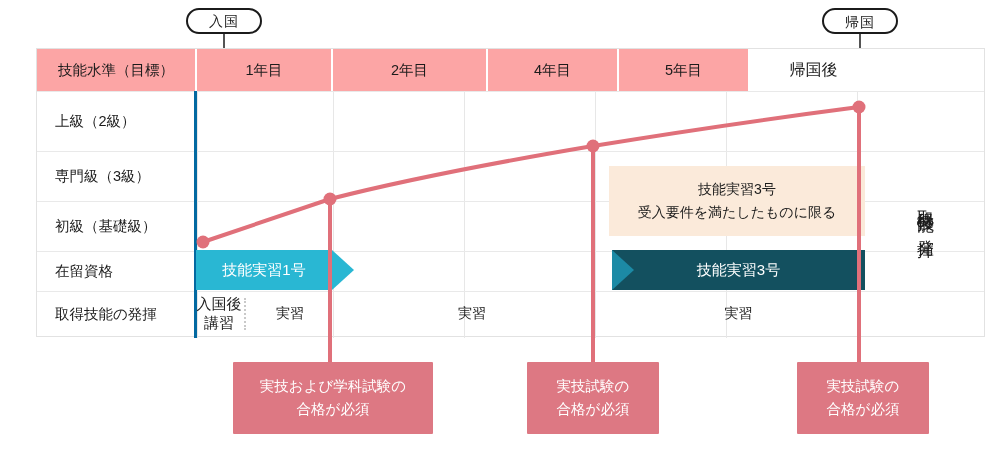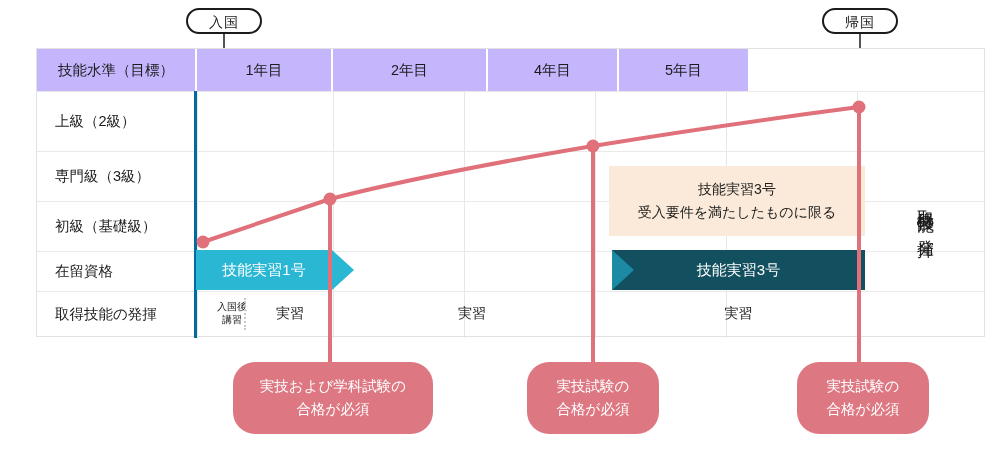--- a/index.html
+++ b/index.html
@@ -19,33 +19,33 @@
     border:2px solid #1b1b1b;
     border-radius:999px;
     background:#ffffff;
     height:26px;
     line-height:24px;
     text-align:center;
     font-size:14px;
     letter-spacing:1px;
     box-sizing:border-box;
   }
-  #pill-entry{left:186px;top:8px;width:76px;}
+  #pill-entry{left:186px;top:8px;width:76px;font-family:Liberation Serif, serif;}
   #pill-return{left:822px;top:8px;width:76px;}
 
   
   #grid{
     position:absolute;left:36px;top:48px;width:949px;height:289px;
     border:1px solid #e2e2e2;
     box-sizing:border-box;
   }
   .hrow{position:absolute;left:0;top:0;width:100%;height:42px;display:flex;}
   .hcell{
     box-sizing:border-box;
-    background:#c4b5fd;
+    background:#fca5a5;
     border-right:2px solid #ffffff;
     font-size:14.5px;
     display:flex;align-items:center;justify-content:center;
     color:#1b1b1b;
   }
   .hcell.last{background:#ffffff;border-right:none;font-size:16px;}
 
   .vline{position:absolute;top:42px;width:1px;background:#e7e7e7;height:247px;}
   .hline{position:absolute;left:0;width:100%;height:1px;background:#e9e9e9;}
 
@@ -71,21 +71,21 @@
   }
   #arrow1{left:332px;}
   #arrow2{left:612px;}
 
   
   .flowtxt{
     position:absolute;top:290px;height:47px;
     display:flex;align-items:center;justify-content:center;
     font-size:14px;color:#1b1b1b;text-align:center;line-height:1.25;
   }
-  #flow-course{left:209px;width:46px;font-size:10px;}
+  #flow-course{left:196px;width:46px;font-size:15px;}
   #flow-train1{left:248px;width:84px;}
   #flow-train2{left:332px;width:280px;}
   #flow-train3{left:612px;width:253px;}
   #flow-dot-divider{
     position:absolute;left:244px;top:298px;height:32px;
     border-left:2px dotted #c9c9c9;
   }
 
   
   #vert-text{
@@ -107,21 +107,21 @@
     box-sizing:border-box;
   }
 
   
   #curve{position:absolute;left:0;top:0;width:1000px;height:464px;pointer-events:none;}
 
   
   .callout{
     position:absolute;
     background:#dd7883;
-    border-radius:22px;
+    border-radius:1px;
     color:#ffffff;
     display:flex;flex-direction:column;align-items:center;justify-content:center;
     font-size:14.5px;line-height:1.6;text-align:center;
     box-sizing:border-box;
   }
   #callout1{left:233px;top:362px;width:200px;height:72px;}
   #callout2{left:527px;top:362px;width:132px;height:72px;}
   #callout3{left:797px;top:362px;width:132px;height:72px;}
 </style>
 </head>
@@ -133,20 +133,21 @@
   <div class="pill" id="pill-return">帰国</div>
 
   <div id="grid">
 
     <div class="hrow">
       <div class="hcell" style="width:160px">技能水準（目標）</div>
       <div class="hcell" style="width:136px">1年目</div>
       <div class="hcell" style="width:155px">2年目</div>
       <div class="hcell" style="width:131px">4年目</div>
       <div class="hcell" style="width:131px">5年目</div>
+      <div class="hcell last" style="width:127px">帰国後</div>
     </div>
 
     <div class="vline" style="left:160px"></div>
     <div class="vline" style="left:296px"></div>
     <div class="vline" style="left:427px"></div>
     <div class="vline" style="left:558px"></div>
     <div class="vline" style="left:689px"></div>
     <div class="vline" style="left:820px"></div>
 
     <div class="hline" style="top:42px"></div>

